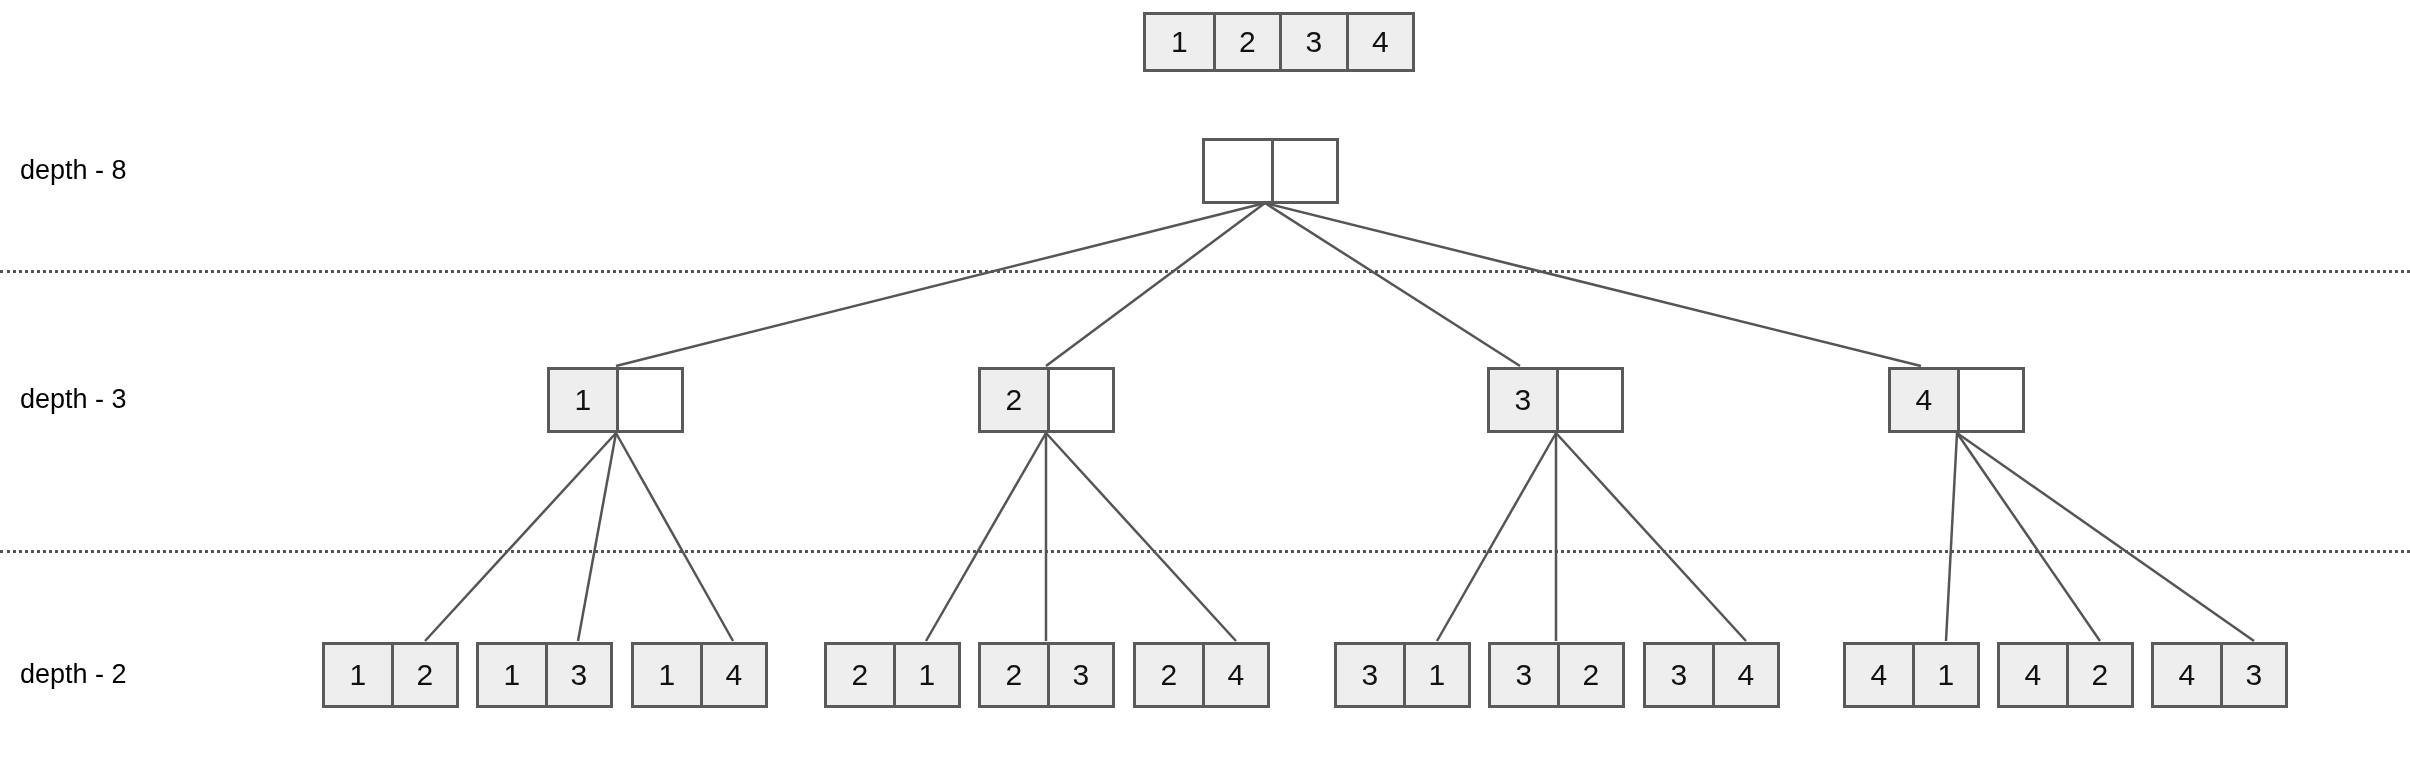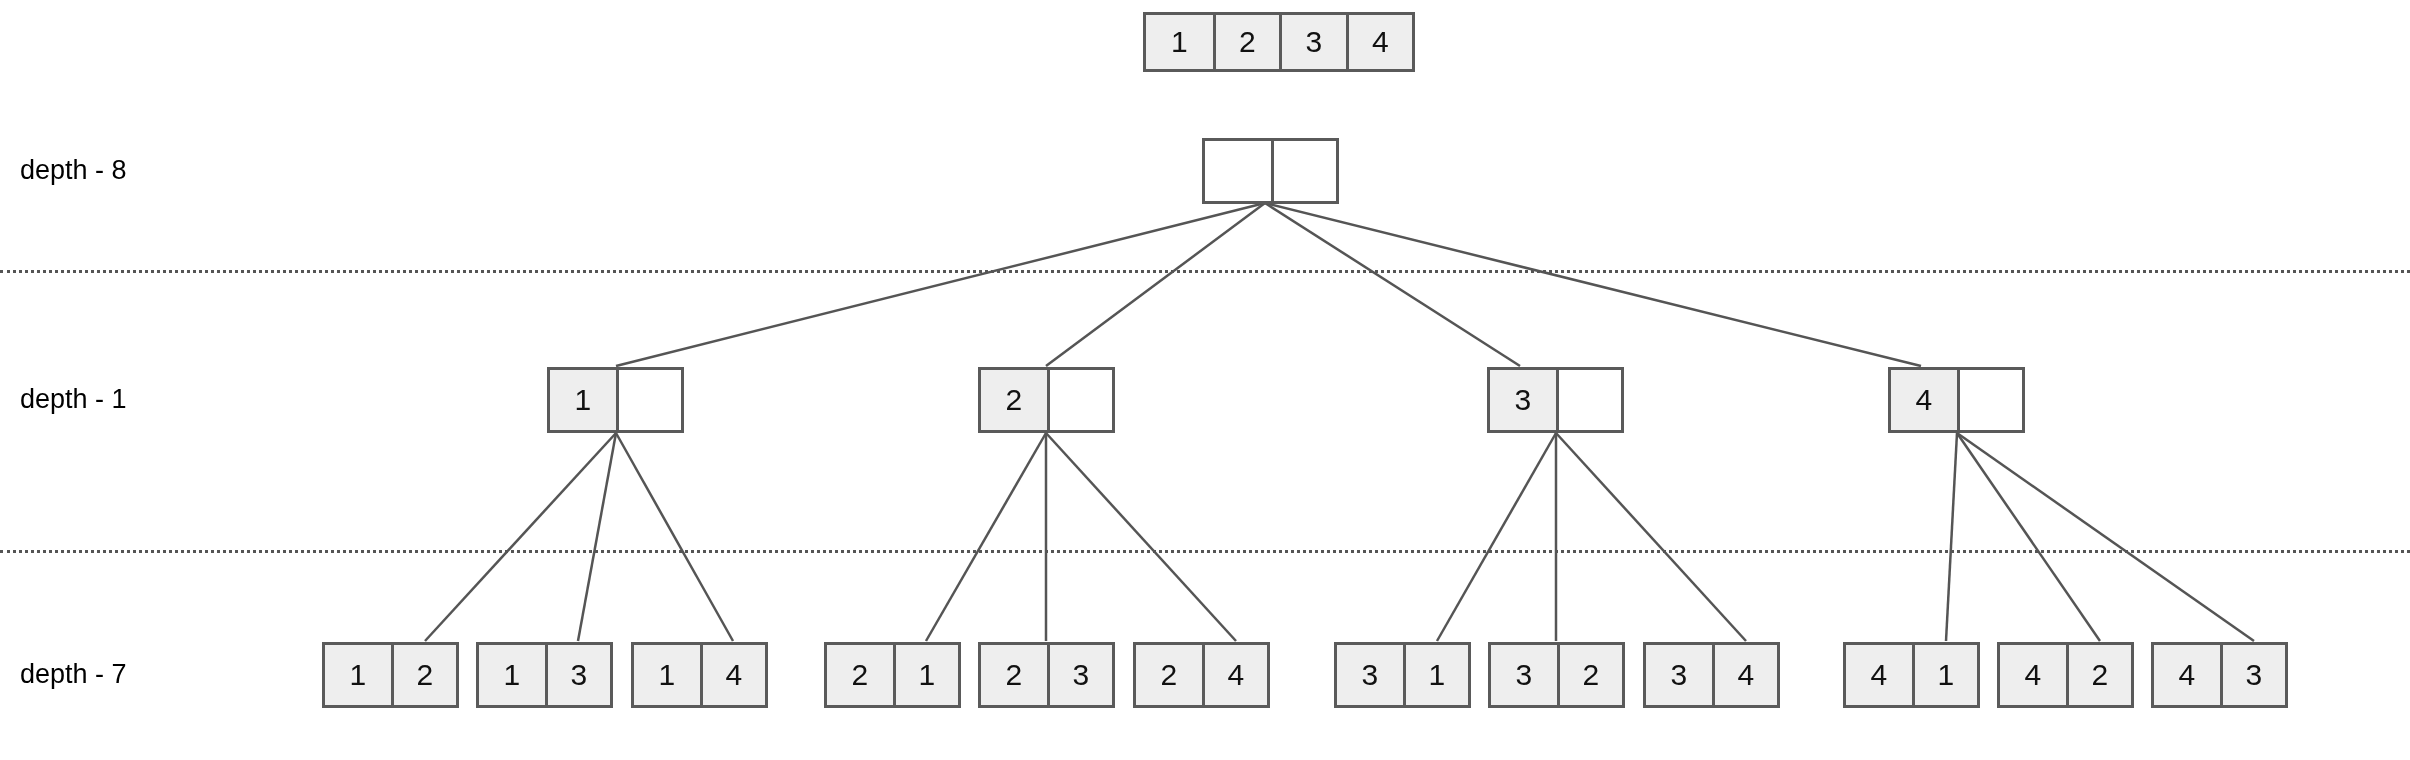--- a/index.html
+++ b/index.html
@@ -82,22 +82,22 @@
       <line x1="1957" y1="433" x2="2254" y2="641" stroke="#555555" stroke-width="2.5"></line>
     </svg>
 
   <div id="separators-layer">
       <div style="position: absolute; left: 0px; width: 2410px; height: 0px; top: 270px; border-top: 3px dotted rgb(85, 85, 85);"></div>
       <div style="position: absolute; left: 0px; width: 2410px; height: 0px; top: 550px; border-top: 3px dotted rgb(85, 85, 85);"></div>
     </div>
 
   <div id="labels-layer">
       <div class="depth-label" style="left: 20px; top: 157px;">depth - 8</div>
-      <div class="depth-label" style="left: 20px; top: 386px;">depth - 1</div>
-      <div class="depth-label" style="left: 20px; top: 661px;">depth - 7</div>
+      <div class="depth-label" style="left: 20px; top: 386px;">depth - 3</div>
+      <div class="depth-label" style="left: 20px; top: 661px;">depth - 2</div>
     </div>
 
   <div id="nodes-layer">
       <div class="node" style="left: 1143px; top: 12px; width: 272px; height: 60px; border-color: rgb(90, 90, 90);">
         <div class="cell filled" style="width: 66.5px; height: 100%; border-left-color: rgb(90, 90, 90); background: rgb(238, 238, 238); color: rgb(17, 17, 17);">1</div>
         <div class="cell filled" style="width: 66.5px; height: 100%; border-left-color: rgb(90, 90, 90); background: rgb(238, 238, 238); color: rgb(17, 17, 17);">2</div>
         <div class="cell filled" style="width: 66.5px; height: 100%; border-left-color: rgb(90, 90, 90); background: rgb(238, 238, 238); color: rgb(17, 17, 17);">3</div>
         <div class="cell filled" style="width: 66.5px; height: 100%; border-left-color: rgb(90, 90, 90); background: rgb(238, 238, 238); color: rgb(17, 17, 17);">4</div>
       </div>
       <div class="node" style="left: 1202px; top: 138px; width: 137px; height: 66px; border-color: rgb(90, 90, 90);">

